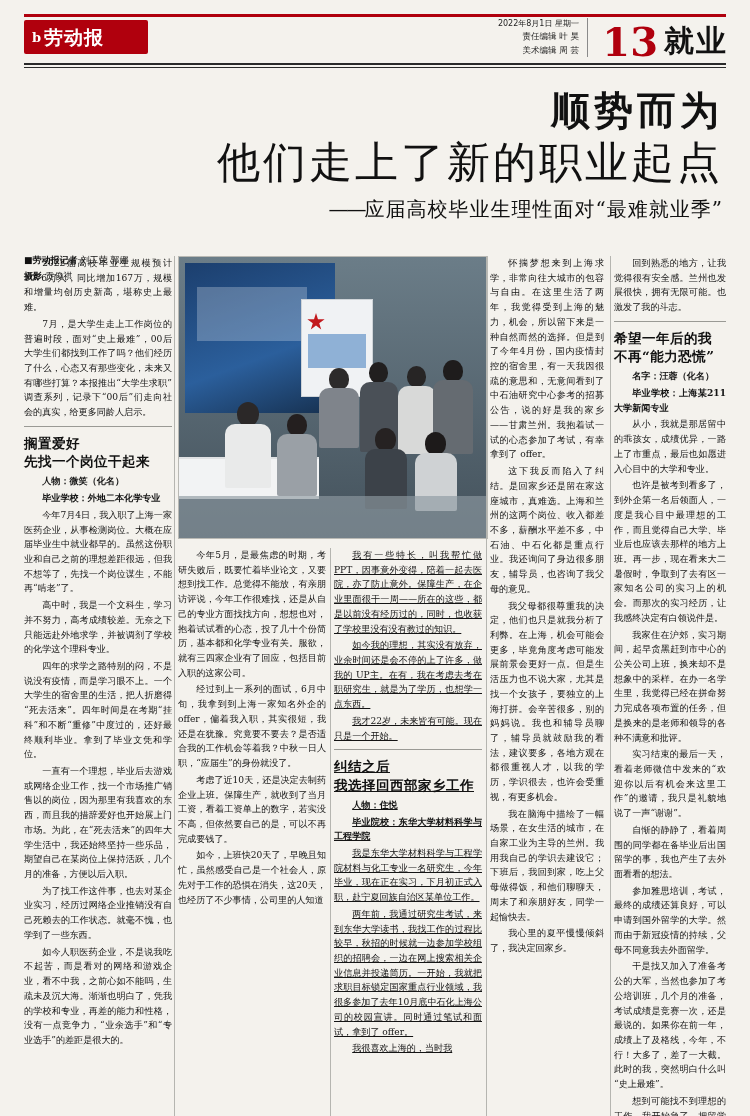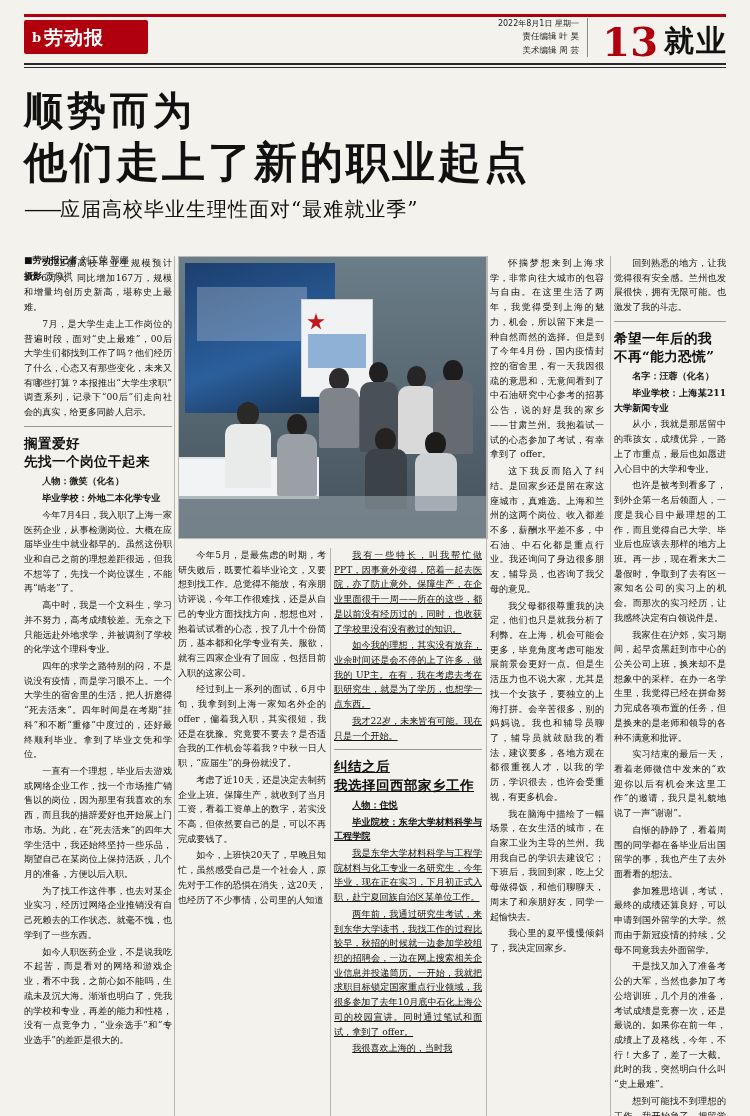--- a/index.html
+++ b/index.html
@@ -64,28 +64,28 @@
   .mast-rule2{
     position:absolute;left:24px;right:24px;top:63px;
     height:2px;background:#2a2a2a;
   }
   .mast-rule3{
     position:absolute;left:24px;right:24px;top:67px;
     height:1px;background:#2a2a2a;
   }
 
   
-  .headline-wrap{position:absolute;left:24px;right:27px;top:88px;text-align:left;}
+  .headline-wrap{position:absolute;left:24px;right:27px;top:88px;text-align:right;}
   .h-line1{
     font-size:39px;font-weight:bold;color:#111;letter-spacing:4px;
     font-family:"DejaVu Serif","Liberation Serif",serif;
     line-height:1.15;
   }
   .h-line2{
-    font-size:43px;font-weight:bold;color:#111;letter-spacing:3px;
+    font-size:43px;font-weight:normal;color:#111;letter-spacing:3px;
     font-family:"DejaVu Serif","Liberation Serif",serif;
     line-height:1.2;margin-top:4px;
   }
   .h-sub{
     font-size:20px;color:#111;letter-spacing:1px;margin-top:8px;
     font-family:"DejaVu Serif","Liberation Serif",serif;
   }
   .h-sub .dash{letter-spacing:-2px;}
 
   

